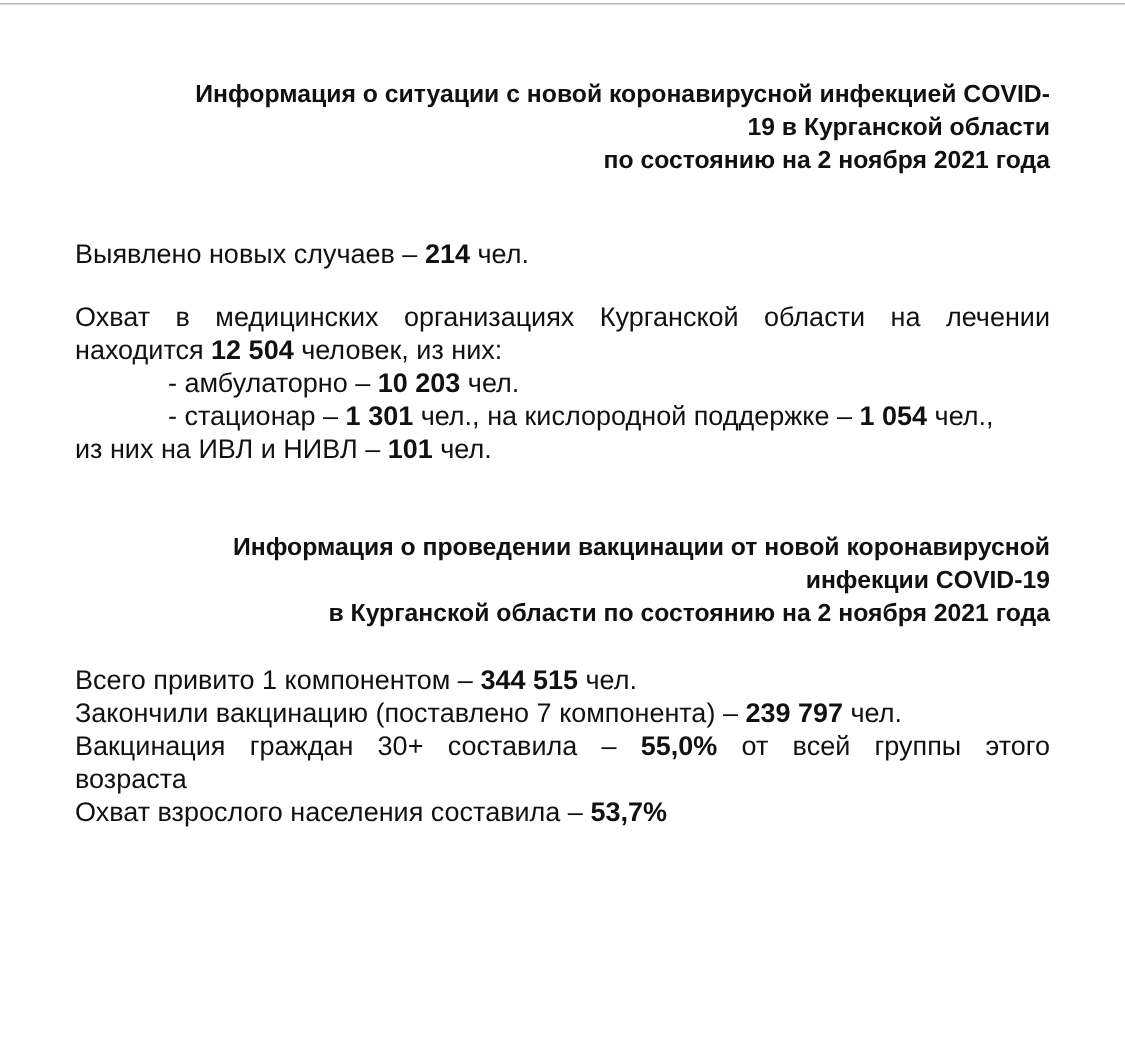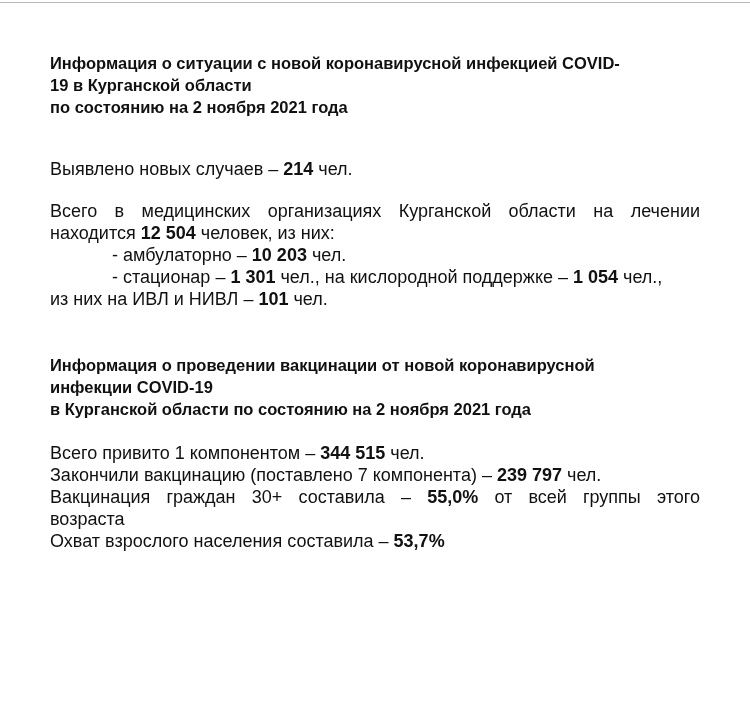--- a/index.html
+++ b/index.html
@@ -3,21 +3,21 @@
 <meta charset="utf-8">
 <style>
   html, body { margin: 0; padding: 0; }
   body {
     width: 750px; height: 707px; background: #ffffff; position: relative; overflow: hidden;
     font-family: "Liberation Sans", sans-serif; color: #111111;
   }
   .top-line { position: absolute; left: 0; top: 2px; width: 750px; height: 1px; background: #b8b8b8; }
   .doc { position: absolute; left: 50px; top: 52px; width: 650px; }
   .heading {
-    text-align: left; font-weight: bold; font-size: 16.5px; line-height: 22px; margin: 0;
+    text-align: right; font-weight: bold; font-size: 16.5px; line-height: 22px; margin: 0;
   }
   .heading span { display: block; }
   p { margin: 0; font-size: 18px; line-height: 22px; }
   .justify-full { text-align: justify; text-align-last: justify; }
   .indent { padding-left: 62px; }
   b { font-weight: bold; }
   .gap1 { height: 40px; }
   .gap2 { height: 20px; }
   .gap3 { height: 44px; }
   .gap4 { height: 22px; }
@@ -34,21 +34,21 @@
     <span>19 в Курганской области</span>
     <span>по состоянию на 2 ноября 2021 года</span>
   </h1>
 
   <div class="gap1"></div>
 
   <p><span>Выявлено новых случаев – </span><b>214</b><span> чел.</span></p>
 
   <div class="gap2"></div>
 
-  <p class="justify-full">Всего в медицинских организациях Курганской области на лечении</p>
+  <p class="justify-full">Охват в медицинских организациях Курганской области на лечении</p>
   <p><span>находится </span><b>12 504</b><span> человек, из них:</span></p>
   <p class="indent"><span>- амбулаторно – </span><b>10 203</b><span> чел.</span></p>
   <p class="indent"><span>- стационар – </span><b>1 301</b><span> чел., на кислородной поддержке – </span><b>1 054</b><span> чел.,</span></p>
   <p><span>из них на ИВЛ и НИВЛ – </span><b>101</b><span> чел.</span></p>
 
   <div class="gap3"></div>
 
   <h2 class="heading">
     <span>Информация о проведении вакцинации от новой коронавирусной</span>
     <span>инфекции COVID-19</span>

